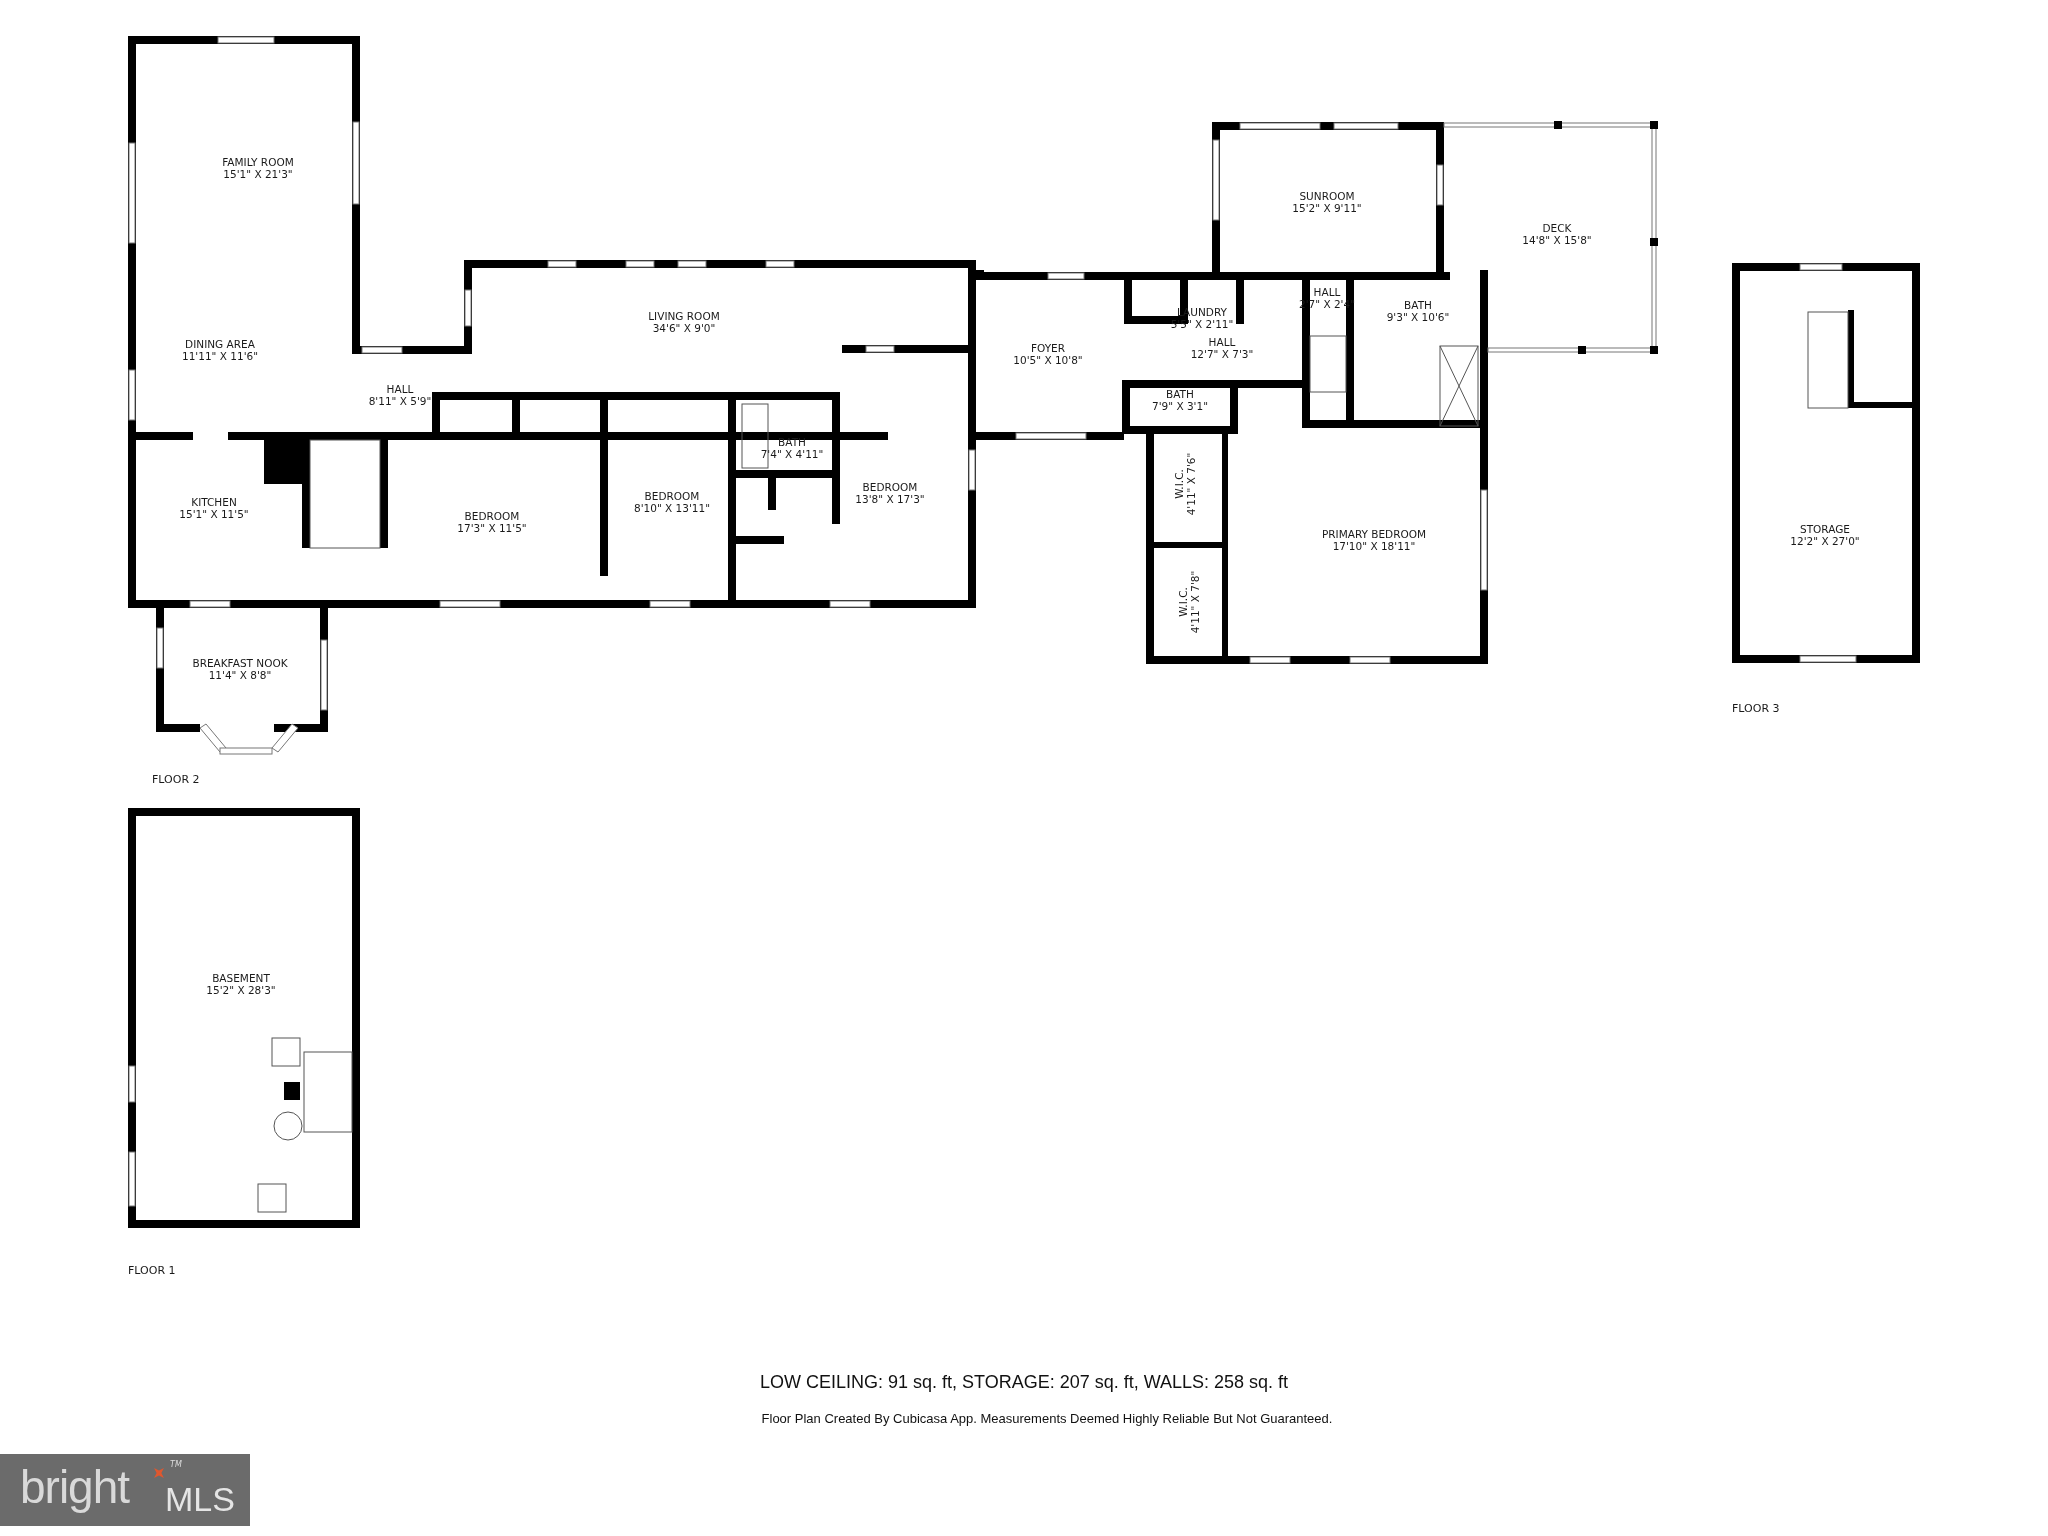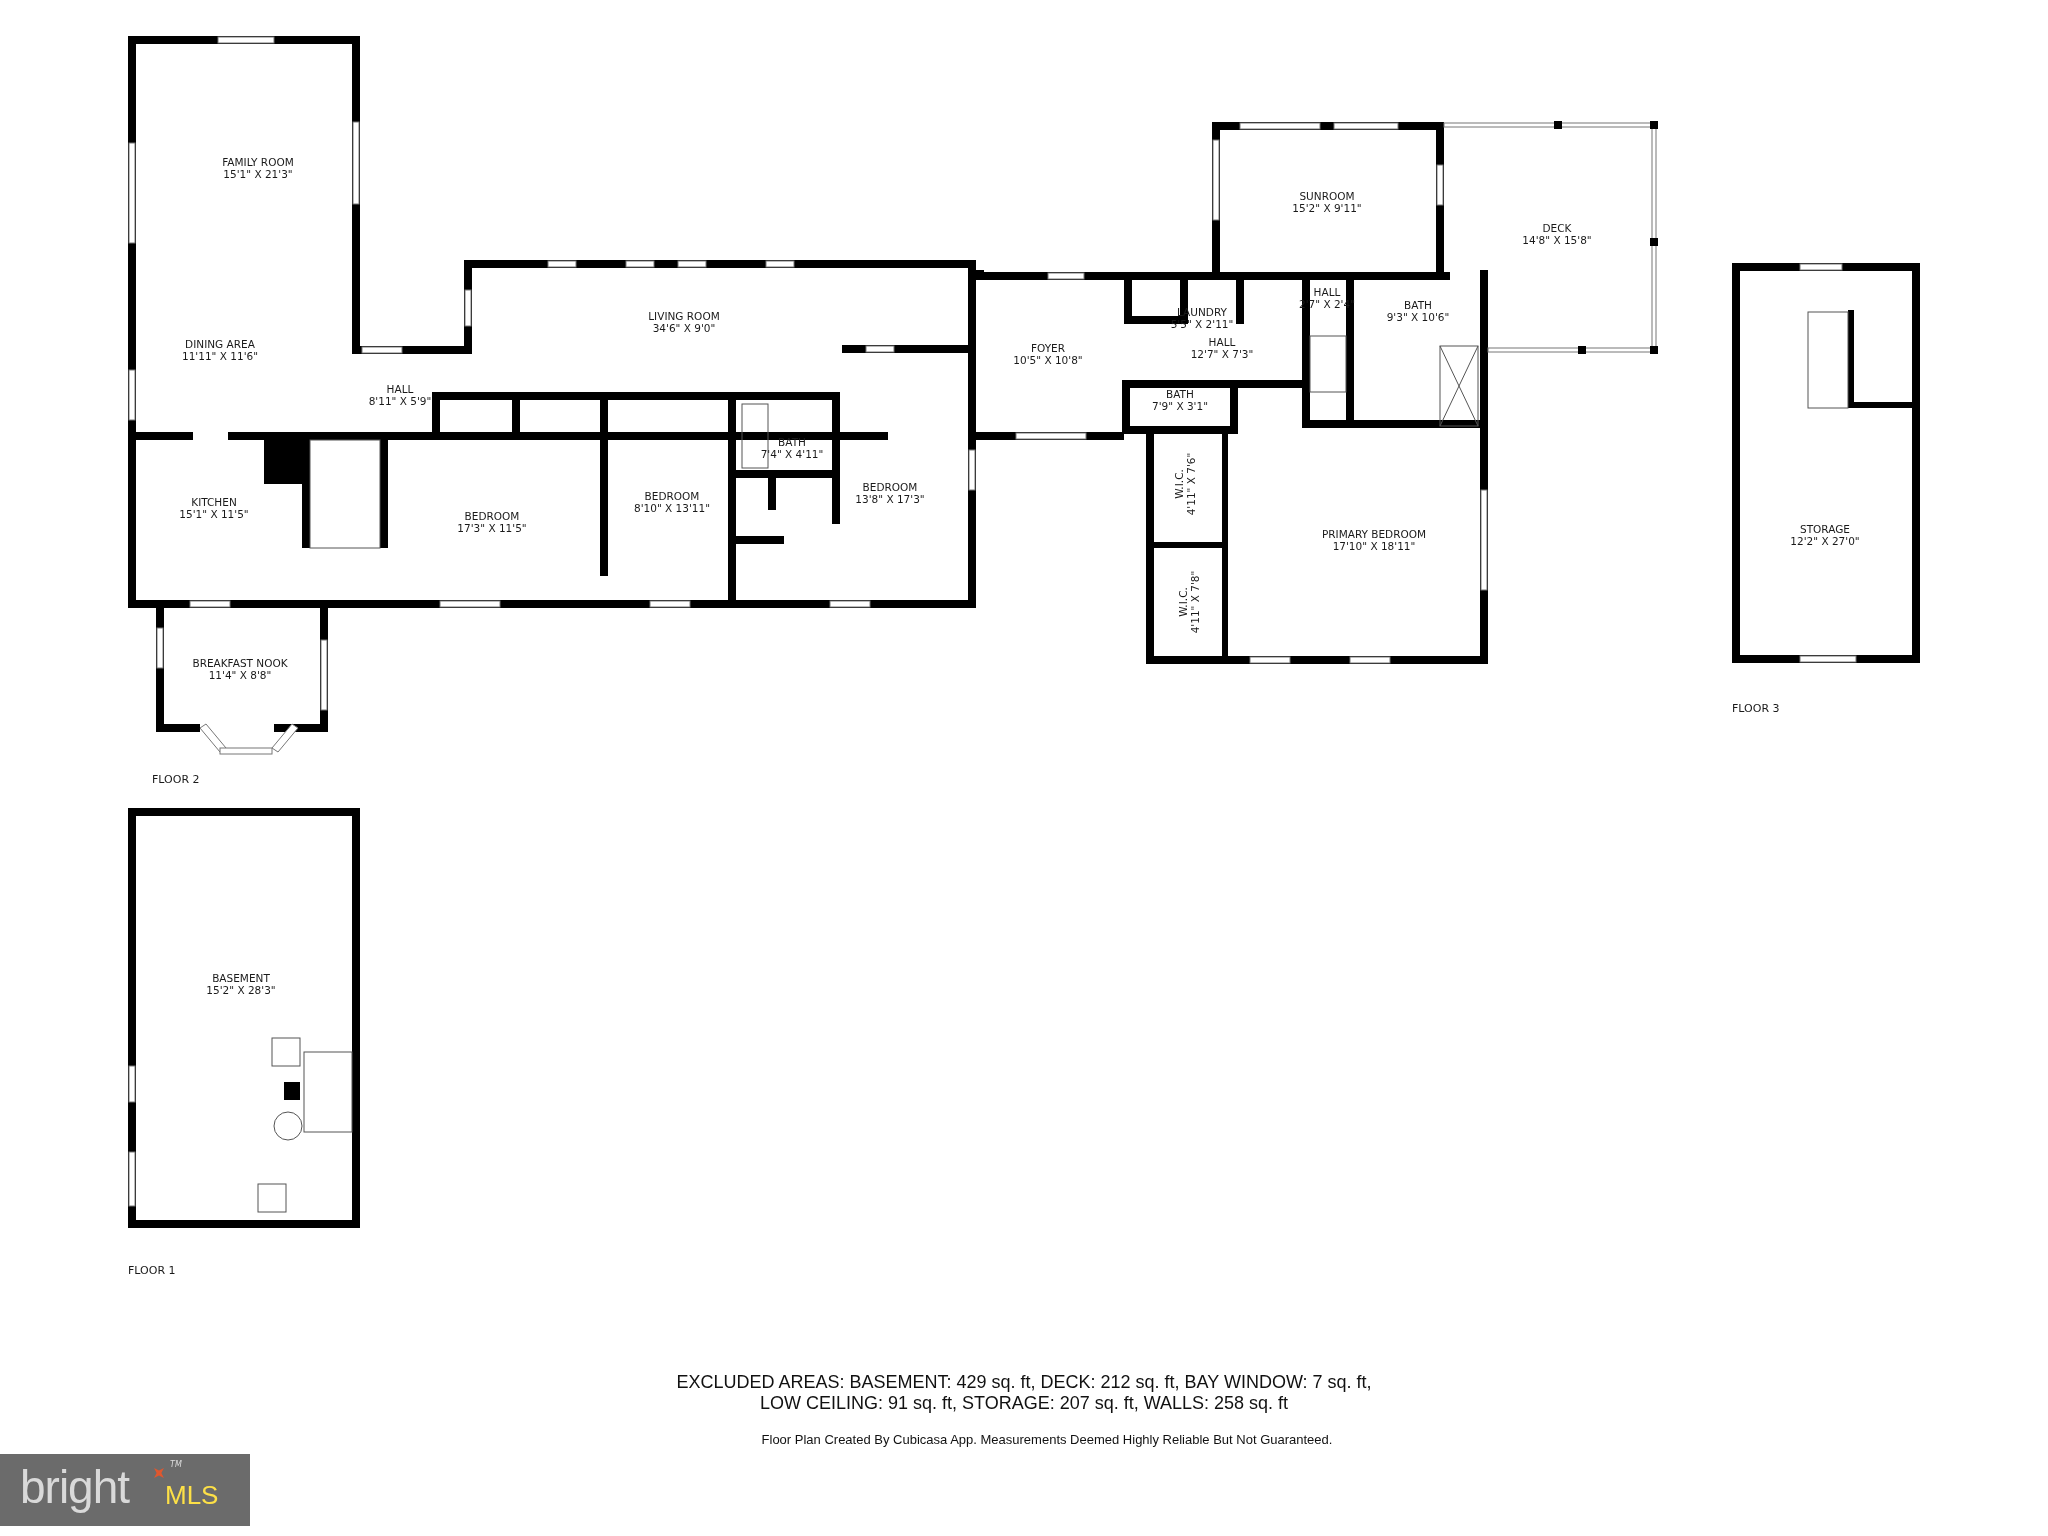--- a/index.html
+++ b/index.html
@@ -7,21 +7,21 @@
   #plan{position:absolute;left:0;top:0;width:2048px;height:1536px;}
   .room-label{position:absolute;text-align:center;font-size:10.5px;line-height:12px;color:#1a1a1a;white-space:nowrap;transform:translate(-50%,-50%);}
   .room-label.rot{transform:translate(-50%,-50%) rotate(-90deg);}
   .floor-label{position:absolute;font-size:11px;color:#1a1a1a;}
   #summary{position:absolute;left:0;width:2048px;top:1372px;text-align:center;font-family:"Liberation Sans",sans-serif;}
   #summary .total{font-weight:bold;font-size:19px;line-height:22px;}
   #summary .line{font-size:18px;line-height:21px;}
   #summary .disclaimer{font-size:13px;margin-top:18px;padding-left:46px;}
   #logo{position:absolute;left:0;top:1454px;width:250px;height:72px;background:#6b6b6b;}
   #logo .word{position:absolute;left:20px;top:6px;font-family:Liberation Sans, sans-serif;font-size:46px;color:#d9d9d9;letter-spacing:-1px;}
-  #logo .mls{position:absolute;left:165px;top:26px;font-family:"Liberation Sans",sans-serif;font-size:26px;color:#fde047;}
+  #logo .mls{position:absolute;left:165px;top:26px;font-family:"Liberation Sans",sans-serif;font-size:34px;color:#e5e5e5;}
   #logo .star{position:absolute;left:152px;top:12px;width:14px;height:14px;background:#e0572e;transform:rotate(45deg);clip-path:polygon(50% 0,62% 38%,100% 50%,62% 62%,50% 100%,38% 62%,0 50%,38% 38%);}
   #logo .tm{position:absolute;left:170px;top:6px;font-size:8px;color:#ddd;font-style:italic;}
   .wall{fill:#000;}
   .win{fill:#fff;stroke:#777;stroke-width:1;}
   .thin{fill:none;stroke:#555;stroke-width:1;}
 </style>
 </head>
 <body>
 
 <svg id="plan" viewBox="0 0 2048 1536" xmlns="http://www.w3.org/2000/svg">
@@ -262,21 +262,20 @@
 <div class="room-label" style="left:241px;top:984px;">
     <div>BASEMENT</div>
     <div>15'2" X 28'3"</div>
   </div>
 
 <div class="floor-label" style="left:152px;top:773px;">FLOOR 2</div>
 <div class="floor-label" style="left:1732px;top:702px;">FLOOR 3</div>
 <div class="floor-label" style="left:128px;top:1264px;">FLOOR 1</div>
 
 <div id="summary">
-  <div class="line">EXCLUDED AREAS: BASEMENT: 429 sq. ft, DECK: 212 sq. ft, BAY WINDOW: 7 sq. ft,</div>
   <div class="line">LOW CEILING: 91 sq. ft, STORAGE: 207 sq. ft, WALLS: 258 sq. ft</div>
   <div class="disclaimer">Floor Plan Created By Cubicasa App. Measurements Deemed Highly Reliable But Not Guaranteed.</div>
 </div>
 
 <div id="logo">
   <span class="word">bright</span>
   <span class="star"></span>
   <span class="tm">TM</span>
   <span class="mls">MLS</span>
 </div>

